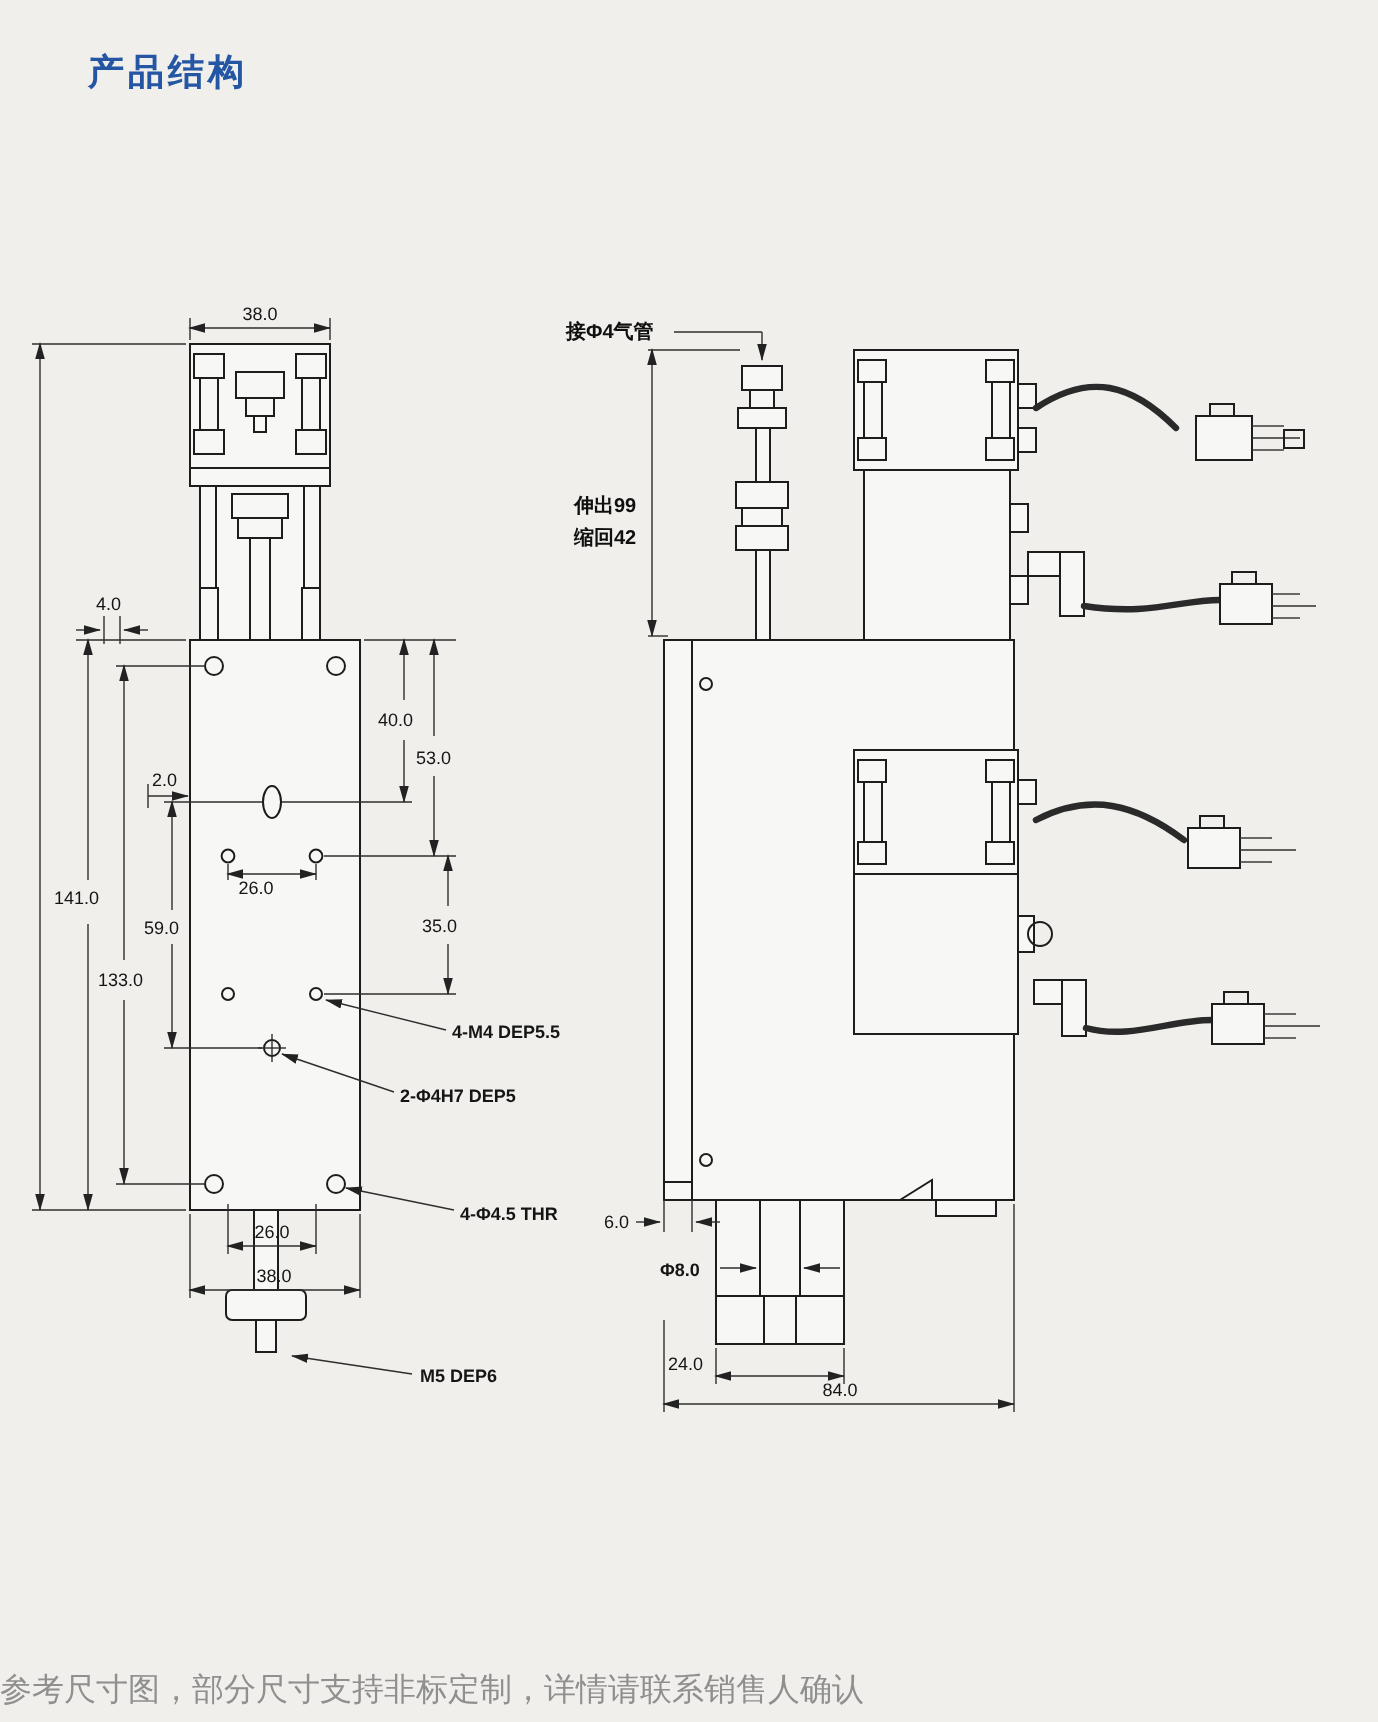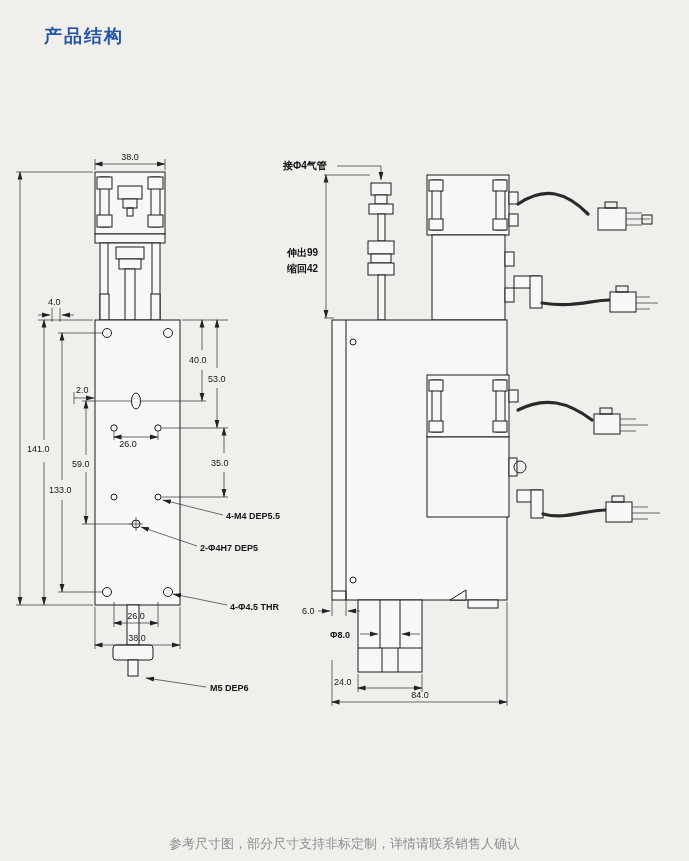--- a/index.html
+++ b/index.html
@@ -1,18 +1,18 @@
 <!DOCTYPE html>
 <html><head>
 <meta charset="utf-8">
 <style>
   html,body{margin:0;padding:0;}
   body{width:689px;height:861px;background:#f0efec;font-family:"Liberation Sans",sans-serif;position:relative;overflow:hidden;}
   .title{position:absolute;left:44px;top:24px;font-size:18px;font-weight:bold;color:#2456a4;letter-spacing:2px;margin:0;text-align:right;}
-  .footer{position:absolute;left:0;right:0;top:835px;text-align:center;font-size:13px;color:#8f8f8f;}
+  .footer{position:absolute;left:0;right:0;top:835px;text-align:left;font-size:16px;color:#8f8f8f;}
   svg.drawing{position:absolute;left:0;top:0;}
   .s{fill:none;stroke:#1d1d1d;stroke-width:1;}
   .sf{fill:#f7f7f5;stroke:#1d1d1d;stroke-width:1;}
   .d{fill:none;stroke:#2e2e2e;stroke-width:0.7;}
   .cable{fill:none;stroke:#2a2a2a;stroke-width:3.2;stroke-linecap:round;}
   .t{font-family:"Liberation Sans",sans-serif;font-size:9px;fill:#151515;}
   .tm{text-anchor:middle;}
   .tb{font-weight:bold;}
   .tc{font-family:"Liberation Sans",sans-serif;font-size:10px;font-weight:bold;fill:#101010;}
 </style>

